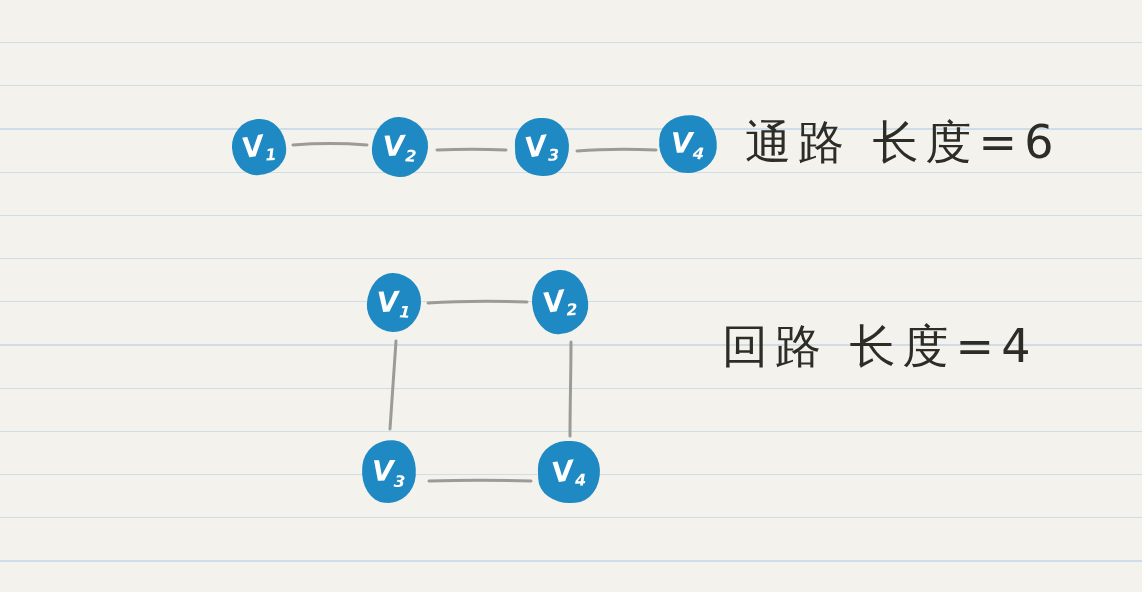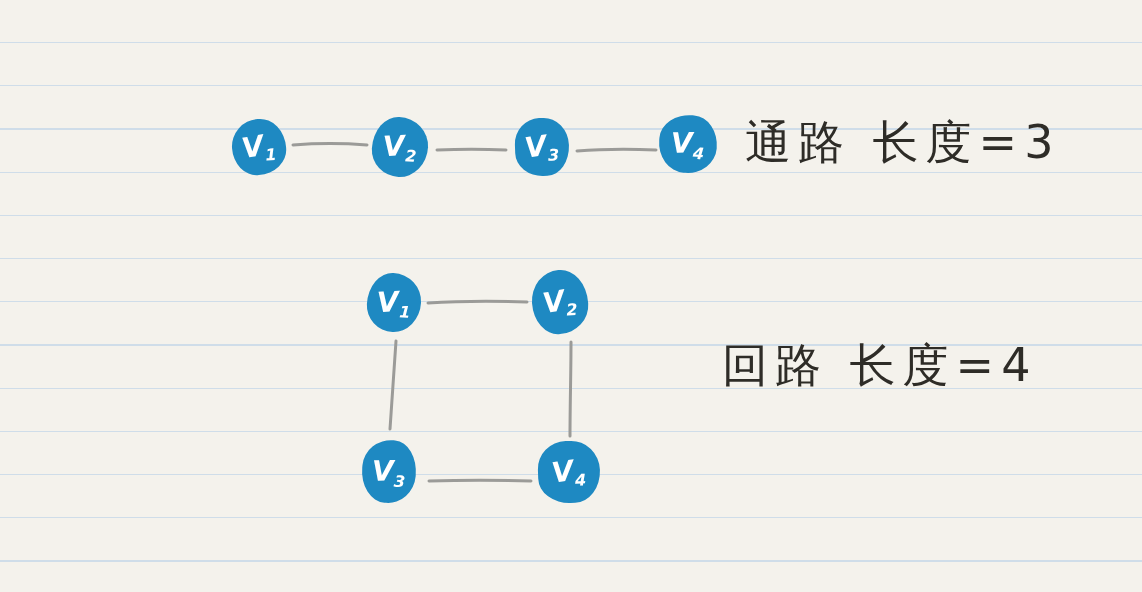--- a/index.html
+++ b/index.html
@@ -102,16 +102,16 @@
   </div>
   <div class="node blob-d" style="left:362px; top:440px; width:54px; height:63px;">
     <span class="v">V</span>
       <span class="s">3</span>
   </div>
   <div class="node blob-c" style="left:538px; top:441px; width:62px; height:62px;">
     <span class="v">V</span>
       <span class="s">4</span>
   </div>
 
-  <div class="caption" style="left:745px; top:112px;">通路 长度=3</div>
-  <div class="caption" style="left:722px; top:316px;margin-top:19px;">回路 长度=4</div>
+  <div class="caption" style="left:745px; top:112px;">通路 长度=6</div>
+  <div class="caption" style="left:722px; top:316px;">回路 长度=4</div>
 
 </div>
 
 </body></html>

